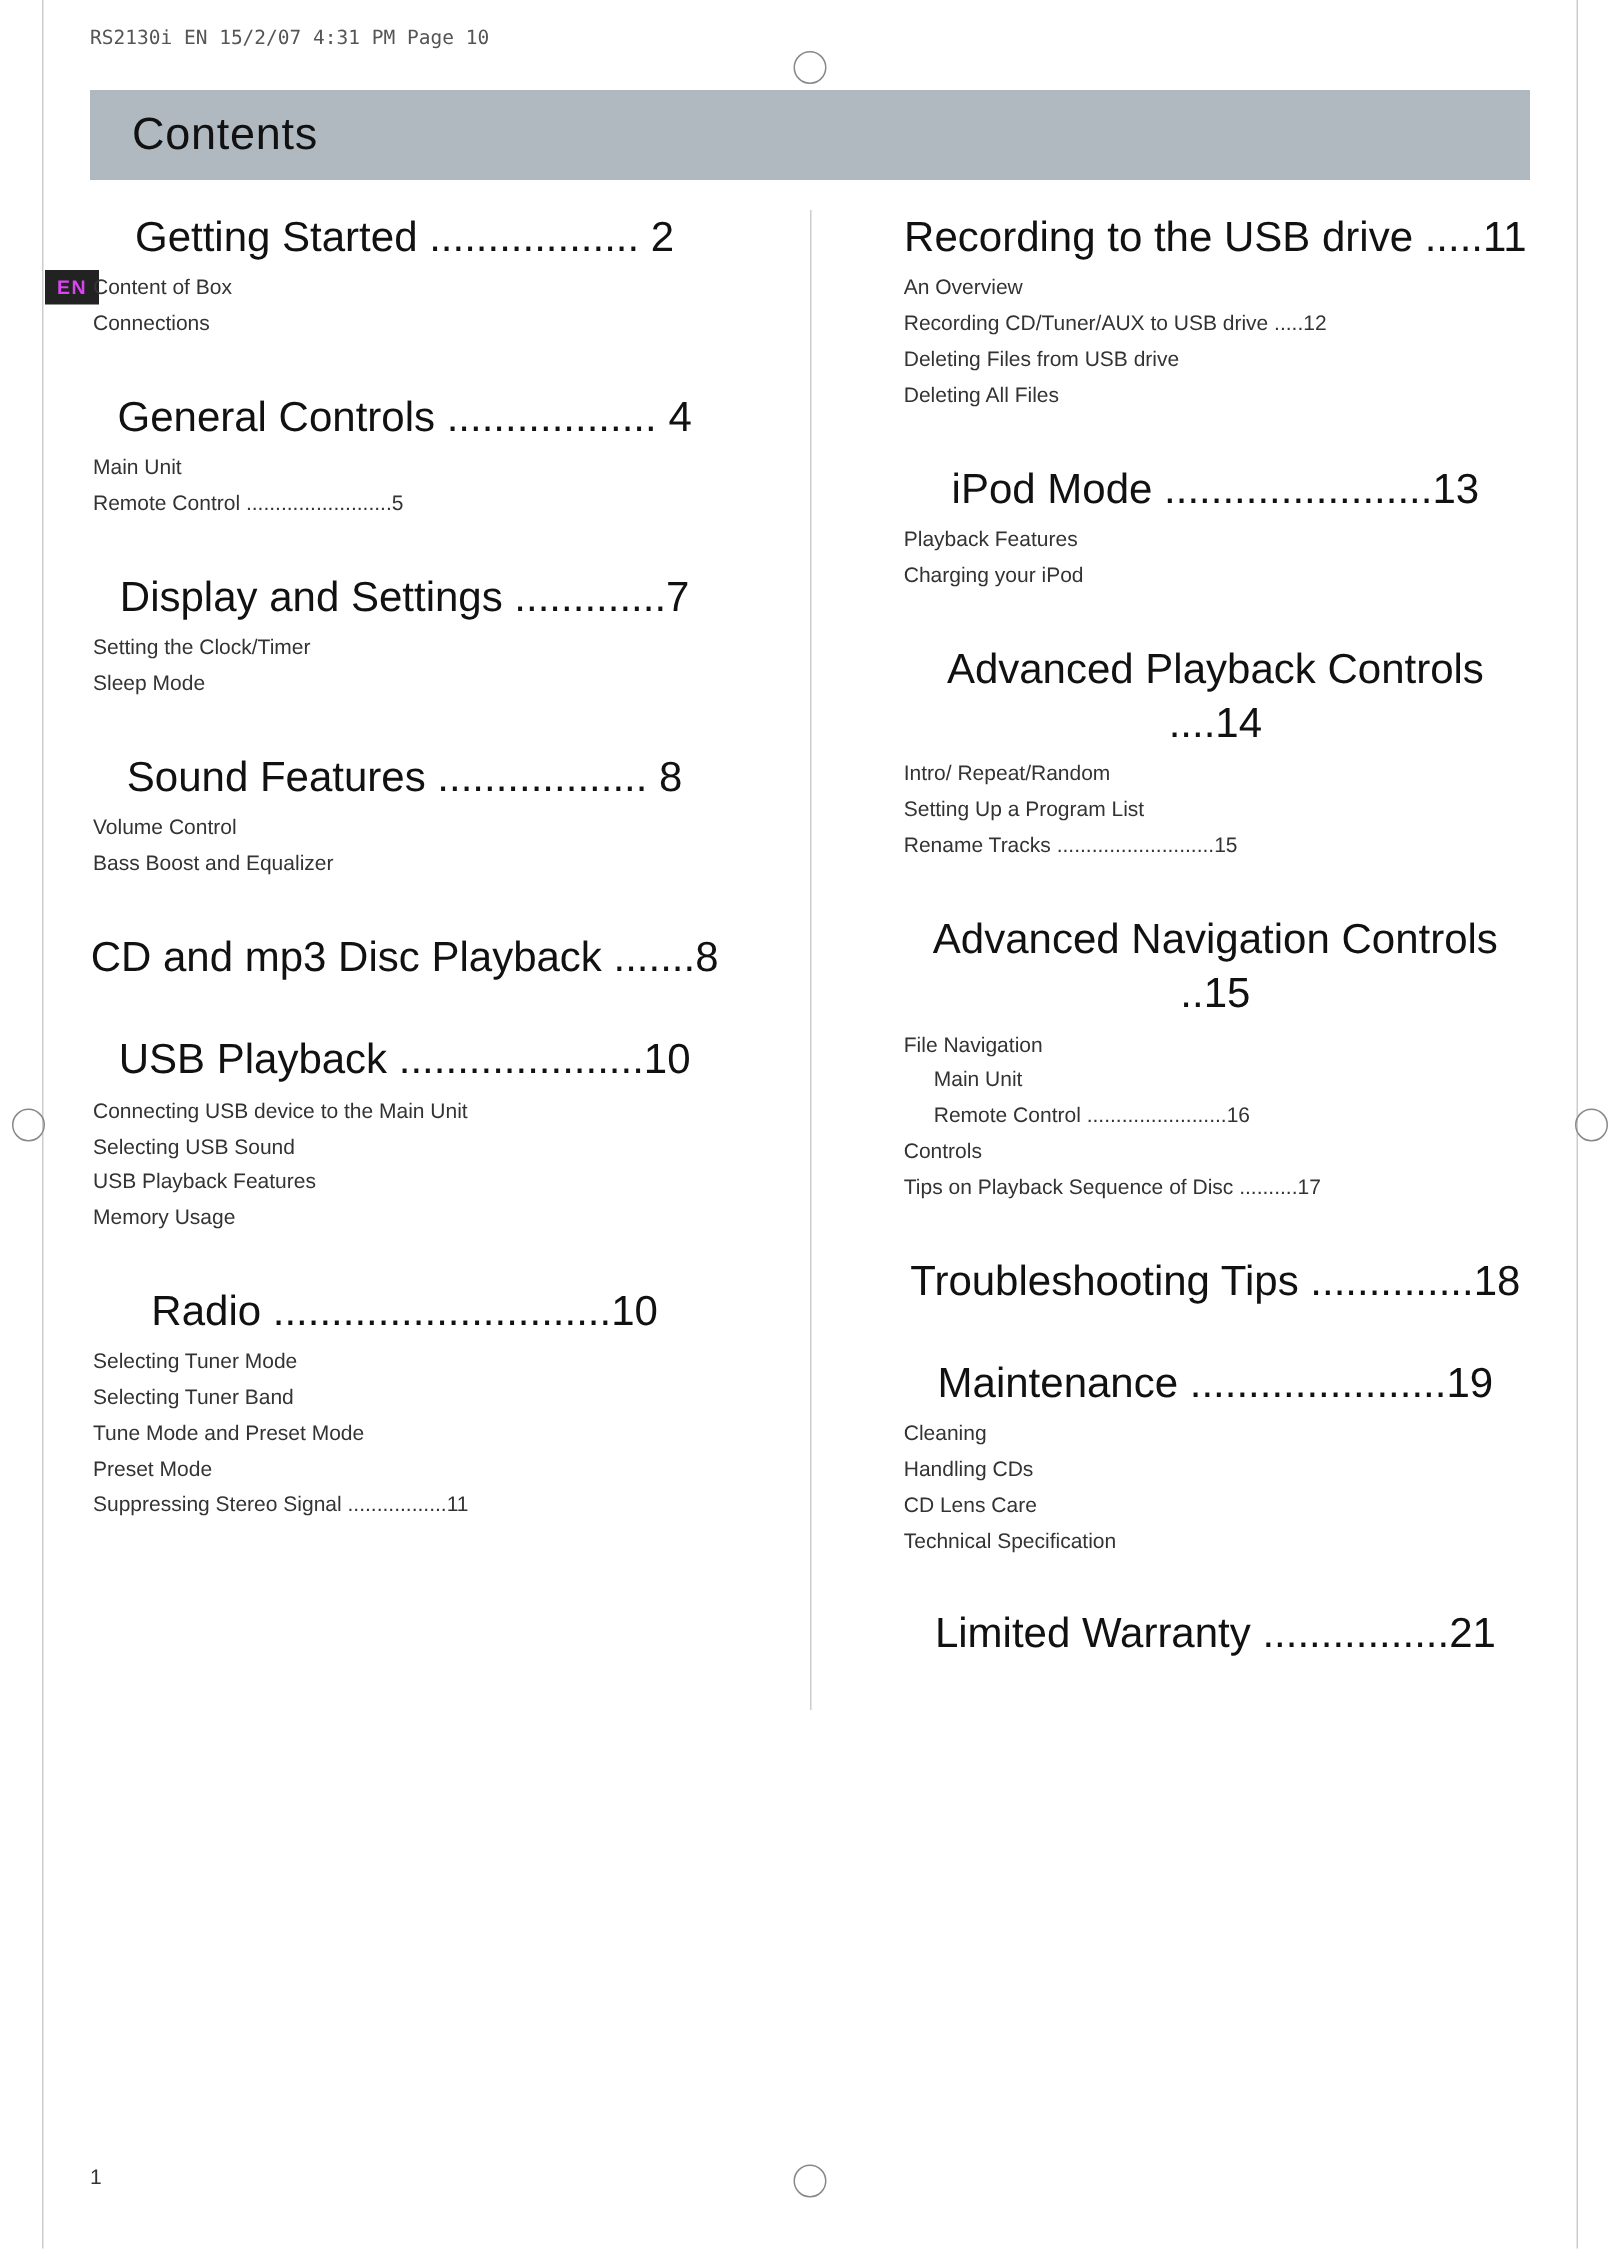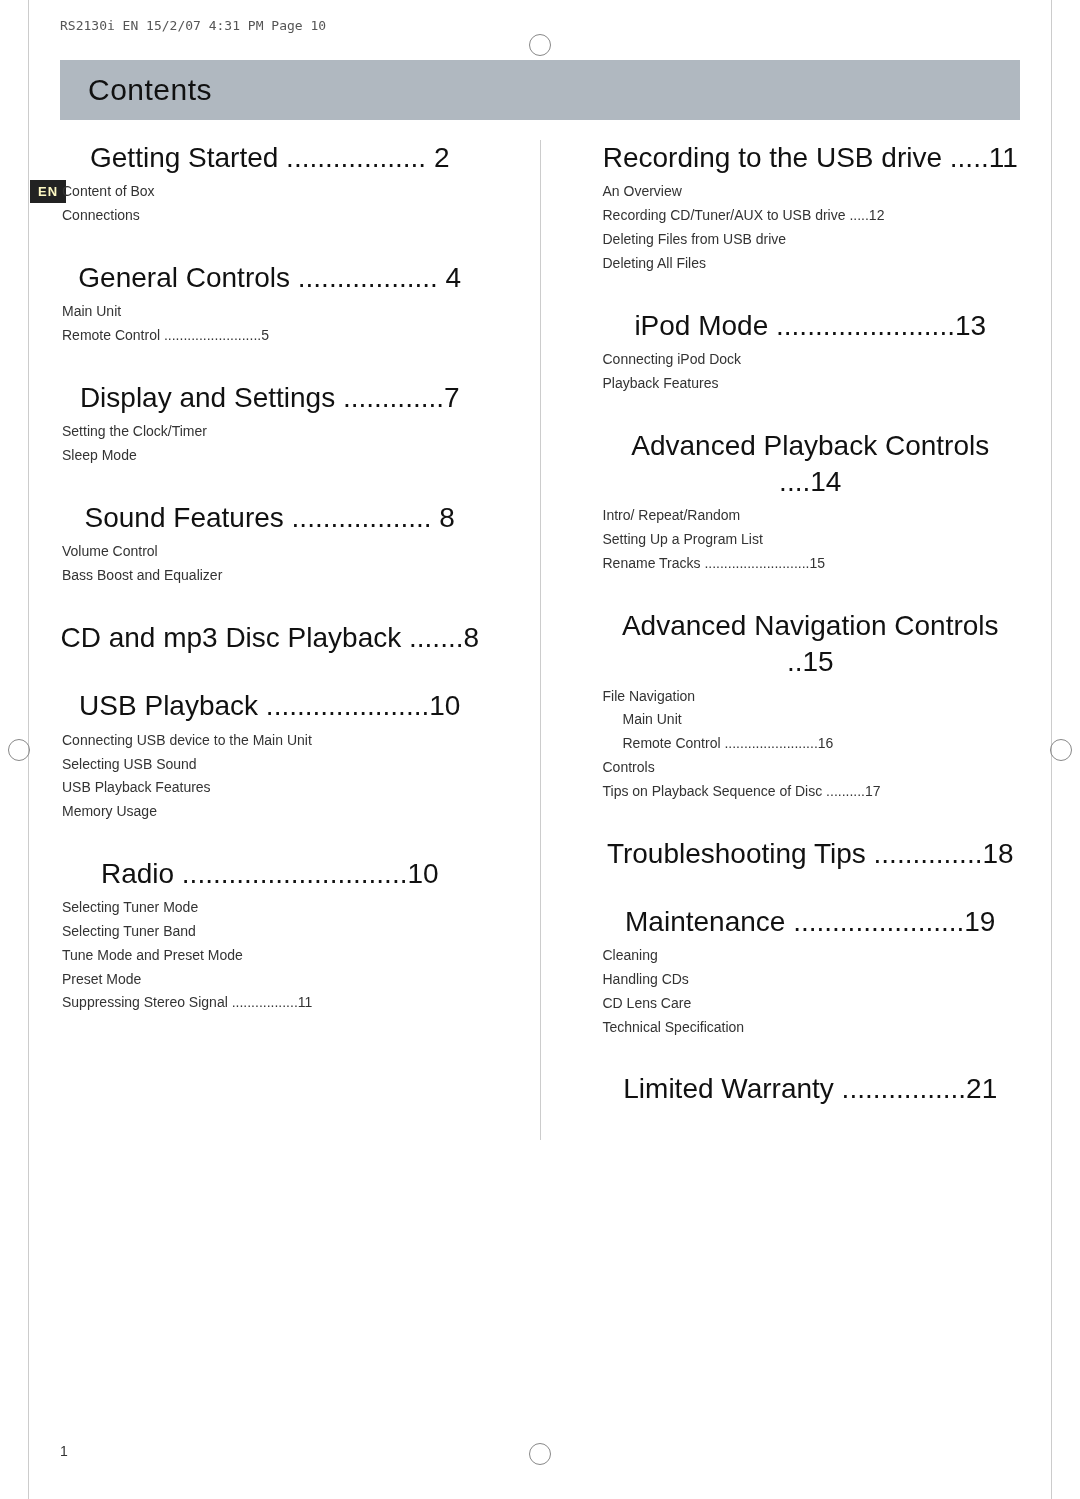--- a/index.html
+++ b/index.html
@@ -50,21 +50,21 @@
       color: #111;
       letter-spacing: 0.5px;
     }
 
     
     .en-badge {
       position: absolute;
       top: 180px;
       left: 30px;
       background: #222;
-      color: #fef9c3;
+      color: #d946ef;
       font-size: 13px;
       font-weight: bold;
       padding: 4px 8px;
       letter-spacing: 1px;
     }
 
     
     .columns {
       position: absolute;
       top: 140px;
@@ -236,22 +236,22 @@
       <div class="toc-section">
         <div class="toc-entry-title large">Recording to the USB drive  .....11</div>
         <div class="toc-sub">An Overview</div>
         <div class="toc-sub">Recording CD/Tuner/AUX to USB drive  .....12</div>
         <div class="toc-sub">Deleting Files from USB drive</div>
         <div class="toc-sub">Deleting All Files</div>
       </div>
 
       <div class="toc-section">
         <div class="toc-entry-title large">iPod Mode  .......................13</div>
-        <div class="toc-sub">Connecting iPod Dock</div>
         <div class="toc-sub">Playback Features</div>
+        <div class="toc-sub">Charging your iPod</div>
       </div>
 
       <div class="toc-section">
         <div class="toc-entry-title large">Advanced Playback Controls  ....14</div>
         <div class="toc-sub">Intro/ Repeat/Random</div>
         <div class="toc-sub">Setting Up a Program List</div>
         <div class="toc-sub">Rename Tracks  ...........................15</div>
       </div>
 
       <div class="toc-section">

